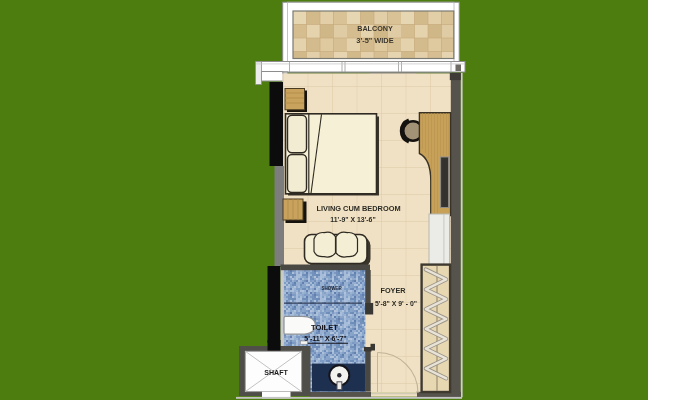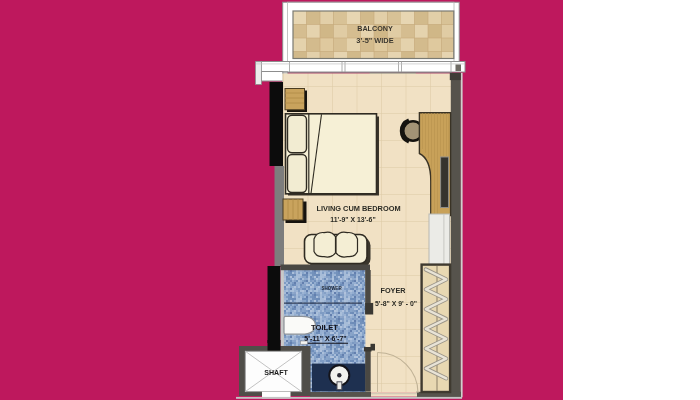--- a/index.html
+++ b/index.html
@@ -1,16 +1,16 @@
 <!DOCTYPE html>
 <html><head>
 <meta charset="utf-8">
 <style>
   html,body{margin:0;padding:0;background:#ffffff;}
-  #stage{position:relative;width:563px;height:400px;background:#be185d;overflow:hidden;
+  #stage{position:relative;width:648px;height:400px;background:#4d7c0f;overflow:hidden;
          font-family:"Liberation Sans", sans-serif;}
   svg text{font-family:"Liberation Sans", sans-serif;}
 </style>
 </head>
 <body>
 <div id="stage">
 <svg width="700" height="400" viewBox="0 0 700 400">
 <defs>
   <pattern id="grid" width="24.5" height="27" patternUnits="userSpaceOnUse" x="259.5" y="60">
     <rect width="24.5" height="27" fill="#f1e1c4"></rect>

